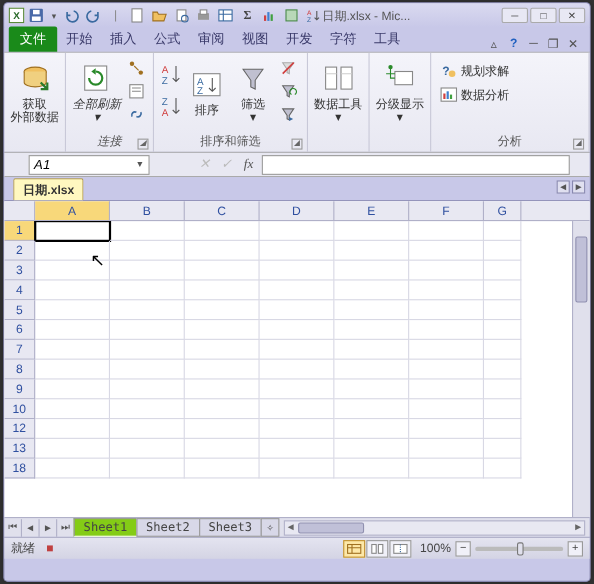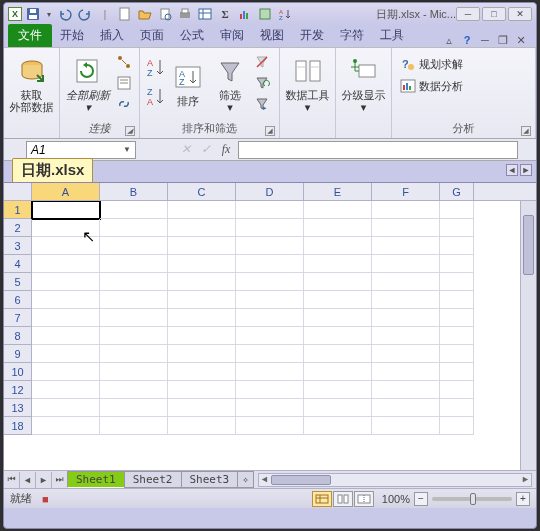--- a/index.html
+++ b/index.html
@@ -4,21 +4,21 @@
 <style>
 * { margin:0; padding:0; box-sizing:border-box; font-family:"Microsoft YaHei","SimSun",sans-serif; }
 body { background:#333; width:540px; height:531px; overflow:hidden; }
 .window { position:absolute; left:3px; top:2px; width:534px; height:527px; background:#c8c8e8; border:1px solid #8888b0; border-radius:4px; box-shadow:0 0 6px rgba(0,0,0,.3); }
 
 
 .titlebar { height:22px; display:flex; align-items:center; background:linear-gradient(#dadaf0,#c8c8e8); border-radius:4px 4px 0 0; padding:0 4px; font-size:11px; color:#444; }
 .titlebar .xl-icon { width:14px; height:14px; background:#fff; border:1px solid #5a8a3a; display:flex; align-items:center; justify-content:center; font-size:9px; color:#2a6a2a; font-weight:bold; margin-right:3px; }
 .qat { display:flex; align-items:center; gap:4px; }
 .qat .qbtn { width:16px; height:16px; display:flex; align-items:center; justify-content:center; font-size:11px; }
-.titlebar .title-text { flex:1; text-align:right; color:#555; font-size:11px; }
+.titlebar .title-text { flex:1; text-align:left; color:#555; font-size:11px; }
 .wincontrols { display:flex; gap:2px; }
 .wincontrols .wbtn { width:24px; height:14px; border:1px solid #aaa; background:#e8e8f4; border-radius:2px; display:flex; align-items:center; justify-content:center; font-size:9px; color:#444; cursor:pointer; }
 
 
 .ribbon-tabs { height:22px; display:flex; align-items:flex-end; padding:0 4px; font-size:12px; background:#c8c8e8; }
 .rtab { padding:3px 8px 3px 8px; color:#3a3a6a; cursor:pointer; }
 .rtab.file { background:#1a8a1a; color:#fff; border-radius:2px 2px 0 0; padding:3px 10px; }
 .rtab.active { background:#f0f0f8; border:1px solid #aaa; border-bottom:none; border-radius:3px 3px 0 0; }
 .ribbon-right { margin-left:auto; display:flex; gap:4px; align-items:center; font-size:11px; color:#555; padding-right:4px;}
 .ribbon-right .rbtn{width:14px;height:14px;display:flex;align-items:center;justify-content:center;}
@@ -39,21 +39,21 @@
 
 .namebox-row{height:22px;background:#e8e8f2;border-bottom:1px solid #aaa;display:flex;align-items:center;font-size:12px;}
 .namebox{width:110px;height:18px;margin-left:22px;background:#fff;border:1px solid #999;display:flex;align-items:center;padding:0 4px;font-style:italic;font-family:"Times New Roman",serif;text-align:right;}
 .namebox .dd{margin-left:auto;font-size:8px;color:#555;}
 .fx-area{display:flex;align-items:center;margin-left:40px;}
 .fx-btn{width:20px;height:18px;display:flex;align-items:center;justify-content:center;font-style:italic;font-family:"Times New Roman",serif;color:#555;font-size:12px;}
 .fx-input{width:280px;height:18px;background:#fff;border:1px solid #999;margin-left:2px;}
 
 
 .wb-tabs{height:22px;background:#c8c8e8;border-bottom:1px solid #8888b0;display:flex;align-items:flex-end;padding-left:8px;position:relative;}
-.wb-tab{background:#fff8c0;border:1px solid #aa9040;border-bottom:none;padding:2px 8px;font-size:15px;font-weight:bold;color:#333;border-radius:2px 2px 0 0;}
+.wb-tab{background:#fff8c0;border:1px solid #aa9040;border-bottom:none;padding:2px 8px;font-size:11px;font-weight:bold;color:#333;border-radius:2px 2px 0 0;}
 .wb-nav{position:absolute;right:4px;top:3px;display:flex;gap:2px;font-size:9px;color:#555;}
 .wb-nav span{width:12px;height:12px;border:1px solid #8888b0;background:#e0e0f0;display:flex;align-items:center;justify-content:center;cursor:pointer;}
 
 
 .gridwrap{position:relative;height:287px;background:#fff;}
 .colhdrs{display:flex;height:18px;background:#e8e8f2;border-bottom:1px solid #b0b0c8;font-size:11px;color:#3050a0;}
 .selcorner{width:28px;border-right:1px solid #b0b0c8;background:#e8e8f2;}
 .colh{width:68px;border-right:1px solid #b0b0c8;display:flex;align-items:center;justify-content:center;}
 .colh.sel{background:#f8d87a;}
 .rows{overflow:hidden;height:251px;}
@@ -172,21 +172,20 @@
       <div class="wbtn">─</div>
       <div class="wbtn">□</div>
       <div class="wbtn">✕</div>
     </div>
   </div>
 
   <div class="ribbon-tabs">
     <div class="rtab file">文件</div>
     <div class="rtab">开始</div>
     <div class="rtab">插入</div>
-    <div class="rtab">页面</div>
     <div class="rtab">公式</div>
     <div class="rtab">审阅</div>
     <div class="rtab">视图</div>
     <div class="rtab">开发</div>
     <div class="rtab">字符</div>
     <div class="rtab">工具</div>
     <div class="ribbon-right">
       <div class="rbtn">▵</div>
       <div class="rbtn" style="color:#2060c0;font-weight:bold;">?</div>
       <div class="rbtn">─</div>

